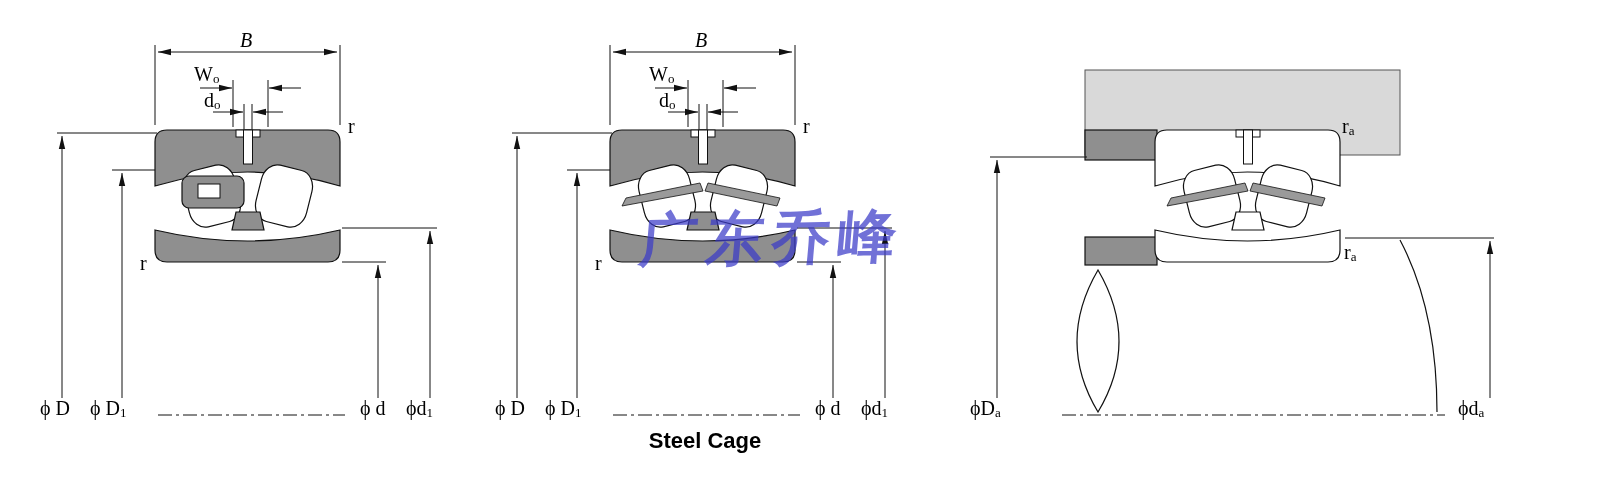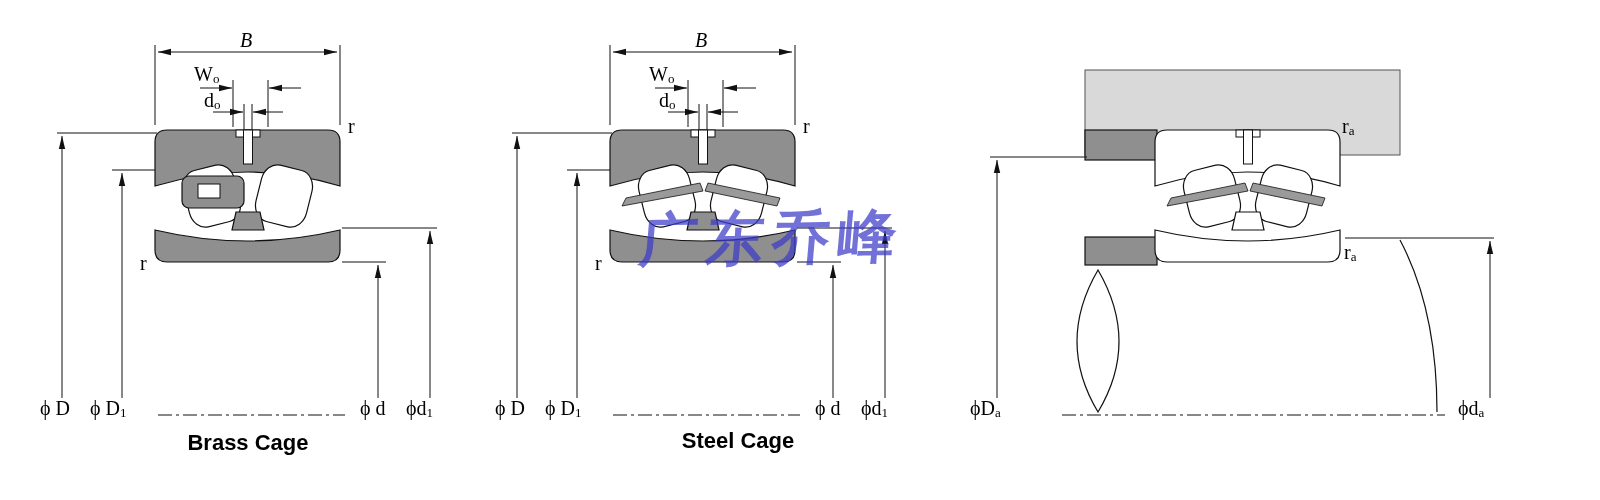--- a/index.html
+++ b/index.html
@@ -155,31 +155,30 @@
 
 <div class="dim" style="left:240px;top:30px"><span class="it">B</span></div>
 <div class="dim" style="left:194px;top:64px"><span>W</span><span class="sub">o</span></div>
 <div class="dim" style="left:204px;top:90px"><span>d</span><span class="sub">o</span></div>
 <div class="dim" style="left:348px;top:116px"><span>r</span></div>
 <div class="dim" style="left:140px;top:253px"><span>r</span></div>
 <div class="dim" style="left:40px;top:398px"><span>ϕ D</span></div>
 <div class="dim" style="left:90px;top:398px"><span>ϕ D</span><span class="sub">1</span></div>
 <div class="dim" style="left:360px;top:398px"><span>ϕ d</span></div>
 <div class="dim" style="left:406px;top:398px"><span>ϕd</span><span class="sub">1</span></div>
-<div class="caption" style="left:168px;top:430px">Brass Cage</div>
 
 <div class="dim" style="left:695px;top:30px"><span class="it">B</span></div>
 <div class="dim" style="left:649px;top:64px"><span>W</span><span class="sub">o</span></div>
 <div class="dim" style="left:659px;top:90px"><span>d</span><span class="sub">o</span></div>
 <div class="dim" style="left:803px;top:116px"><span>r</span></div>
 <div class="dim" style="left:595px;top:253px"><span>r</span></div>
 <div class="dim" style="left:495px;top:398px"><span>ϕ D</span></div>
 <div class="dim" style="left:545px;top:398px"><span>ϕ D</span><span class="sub">1</span></div>
 <div class="dim" style="left:815px;top:398px"><span>ϕ d</span></div>
 <div class="dim" style="left:861px;top:398px"><span>ϕd</span><span class="sub">1</span></div>
-<div class="caption" style="left:658px;top:428px">Steel Cage</div>
+<div class="caption" style="left:625px;top:428px">Steel Cage</div>
 
 <div class="dim" style="left:1342px;top:116px"><span>r</span><span class="sub">a</span></div>
 <div class="dim" style="left:1344px;top:242px"><span>r</span><span class="sub">a</span></div>
 <div class="dim" style="left:970px;top:398px"><span>ϕD</span><span class="sub">a</span></div>
 <div class="dim" style="left:1458px;top:398px"><span>ϕd</span><span class="sub">a</span></div>
 
 </div>
 
 </body></html>

